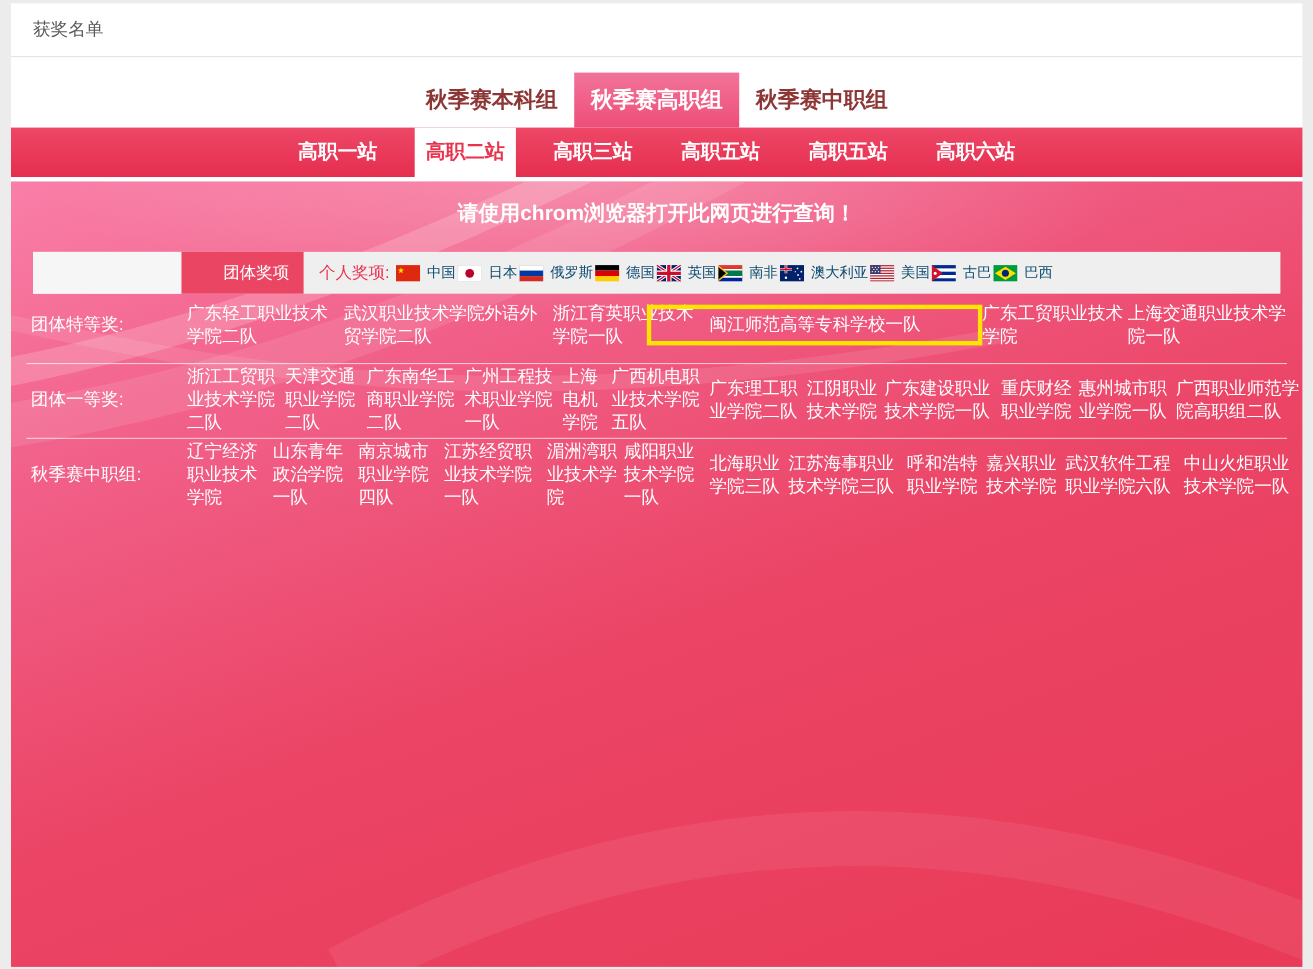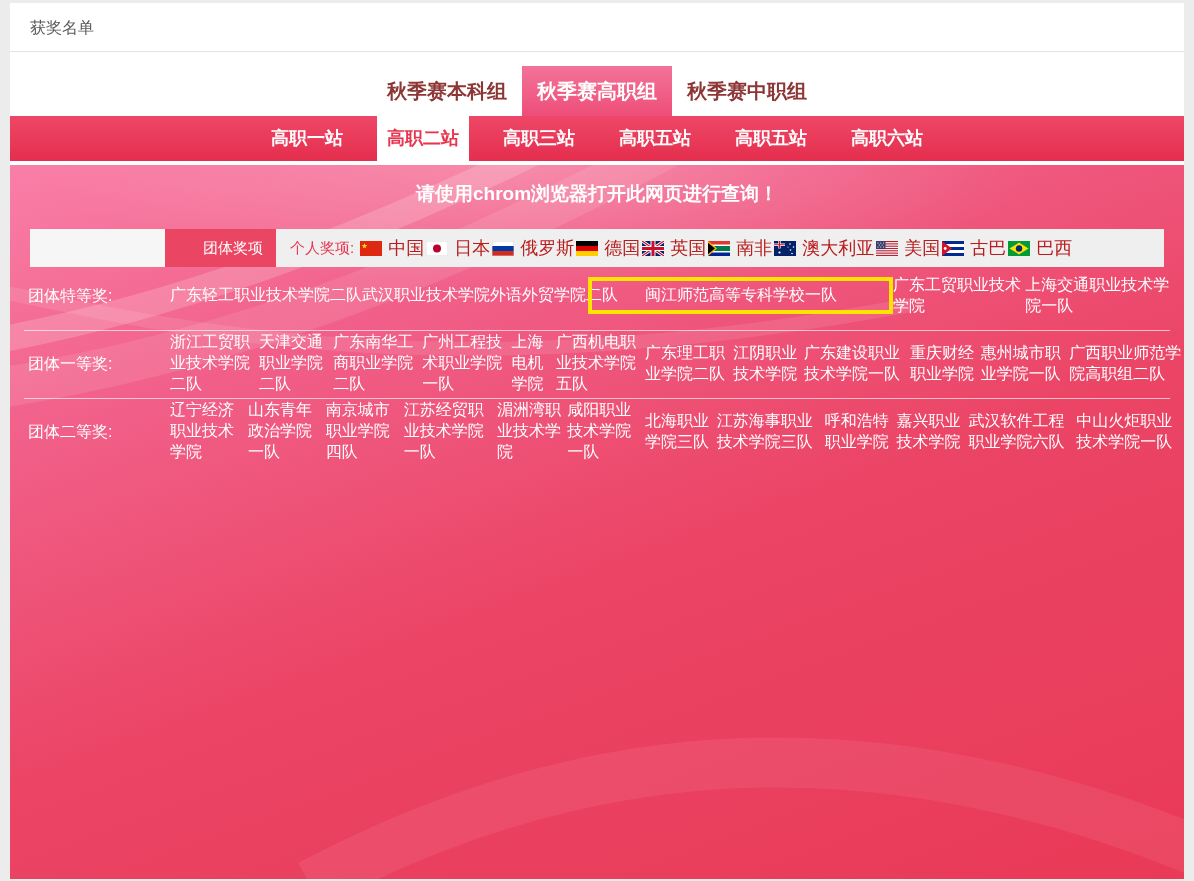--- a/index.html
+++ b/index.html
@@ -38,21 +38,21 @@
   .notice{margin-top:16px;text-align:center;color:#ffffff;font-size:19px;font-weight:bold;}
 
   
   .filterbar{margin:22px 20px 0;height:38px;display:flex;background:#efeff0;}
   .filter-blank{width:135px;background:#f7f6f7;}
   .team-btn{width:86px;background:#ea4562;color:#ffffff;font-size:15px;display:flex;
             align-items:center;justify-content:center;cursor:pointer;padding-left:25px;}
   .filter-right{flex:1;display:flex;align-items:center;padding-left:14px;gap:2px;}
   .indiv-label{color:#e8344f;font-size:15px;margin-right:4px;}
   .country{display:flex;align-items:center;gap:6px;cursor:pointer;}
-  .country .cname{color:#b91c1c;font-size:18px;}
+  .country .cname{color:#0c4a6e;font-size:13px;}
   .flag{width:22px;height:15px;display:inline-block;line-height:0;}
   .flag svg{display:block;}
 
   
   .sections{padding-top:10px;}
   .section{display:flex;}
   .sec-label{width:142px;padding-left:18px;box-sizing:content-box;color:#ffffff;
              font-size:16px;height:37px;line-height:37px;flex:0 0 auto;}
   .cols{flex:1;display:flex;}
   .col-left{width:475px;flex:0 0 auto;display:flex;flex-direction:row;}
@@ -255,20 +255,23 @@
           <div class="section">
             <div class="sec-label">团体特等奖:</div>
             <div class="cols">
               <div class="col-left">
                 <div class="item">
                     <span>广东轻工职业技术学院二队</span>
                   </div>
                 <div class="item">
                     <span>武汉职业技术学院外语外贸学院二队</span>
                   </div>
+                <div class="item">
+                    <span>浙江育英职业技术学院一队</span>
+                  </div>
               </div>
               <div class="col-right">
                 <div class="item">
                   <div class="hl-box">
                     <span>闽江师范高等专科学校一队</span>
                   </div>
                 </div>
                 <div class="item">
                     <span>广东工贸职业技术学院</span>
                   </div>
@@ -323,21 +326,21 @@
                 <div class="item">
                     <span>广西职业师范学院高职组二队</span>
                   </div>
               </div>
             </div>
           </div>
 
           <div class="divider"></div>
 
           <div class="section">
-            <div class="sec-label">团体二等奖:</div>
+            <div class="sec-label">秋季赛中职组:</div>
             <div class="cols">
               <div class="col-left">
                 <div class="item">
                     <span>辽宁经济职业技术学院</span>
                   </div>
                 <div class="item">
                     <span>山东青年政治学院一队</span>
                   </div>
                 <div class="item">
                     <span>南京城市职业学院四队</span>

